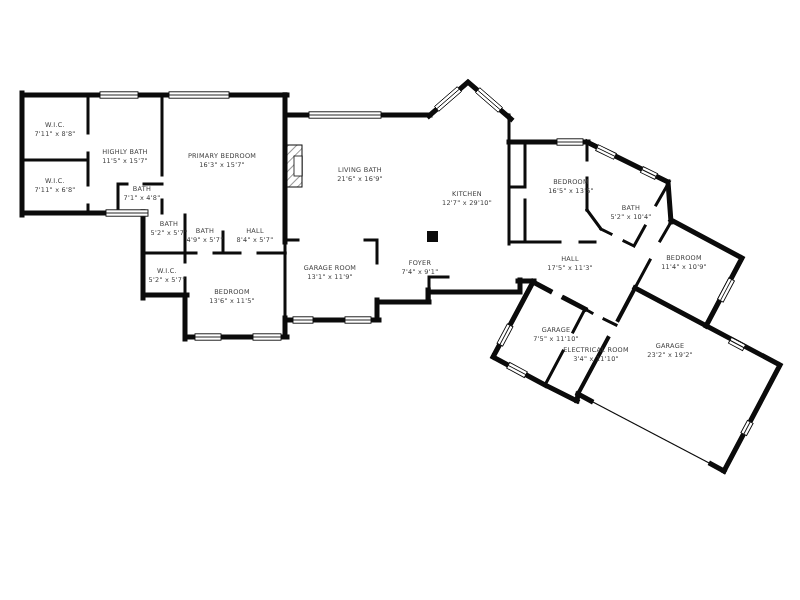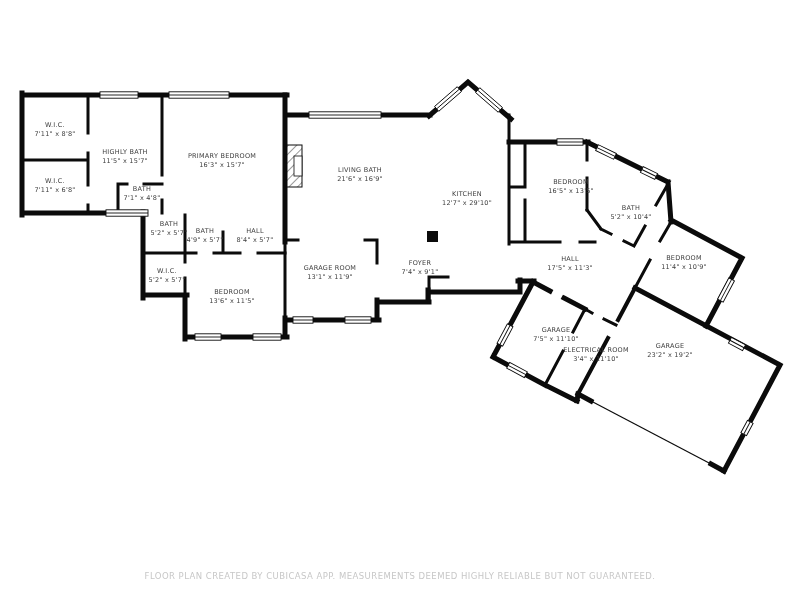--- a/index.html
+++ b/index.html
@@ -179,14 +179,13 @@
   <div class="room-label" style="left:420px;top:268px"><span>FOYER</span><span class="dims">7'4" x 9'1"</span></div>
   <div class="room-label" style="left:467px;top:199px"><span>KITCHEN</span><span class="dims">12'7" x 29'10"</span></div>
   <div class="room-label" style="left:571px;top:187px"><span>BEDROOM</span><span class="dims">16'5" x 13'5"</span></div>
   <div class="room-label" style="left:631px;top:213px"><span>BATH</span><span class="dims">5'2" x 10'4"</span></div>
   <div class="room-label" style="left:684px;top:263px"><span>BEDROOM</span><span class="dims">11'4" x 10'9"</span></div>
   <div class="room-label" style="left:570px;top:264px"><span>HALL</span><span class="dims">17'5" x 11'3"</span></div>
   <div class="room-label" style="left:556px;top:335px"><span>GARAGE</span><span class="dims">7'5" x 11'10"</span></div>
   <div class="room-label" style="left:596px;top:355px"><span>ELECTRICAL ROOM</span><span class="dims">3'4" x 11'10"</span></div>
   <div class="room-label" style="left:670px;top:351px"><span>GARAGE</span><span class="dims">23'2" x 19'2"</span></div>
 
-  <div class="footer-note">FLOOR PLAN CREATED BY CUBICASA APP. MEASUREMENTS DEEMED HIGHLY RELIABLE BUT NOT GUARANTEED.</div>
 </div>
 
 </body></html>

